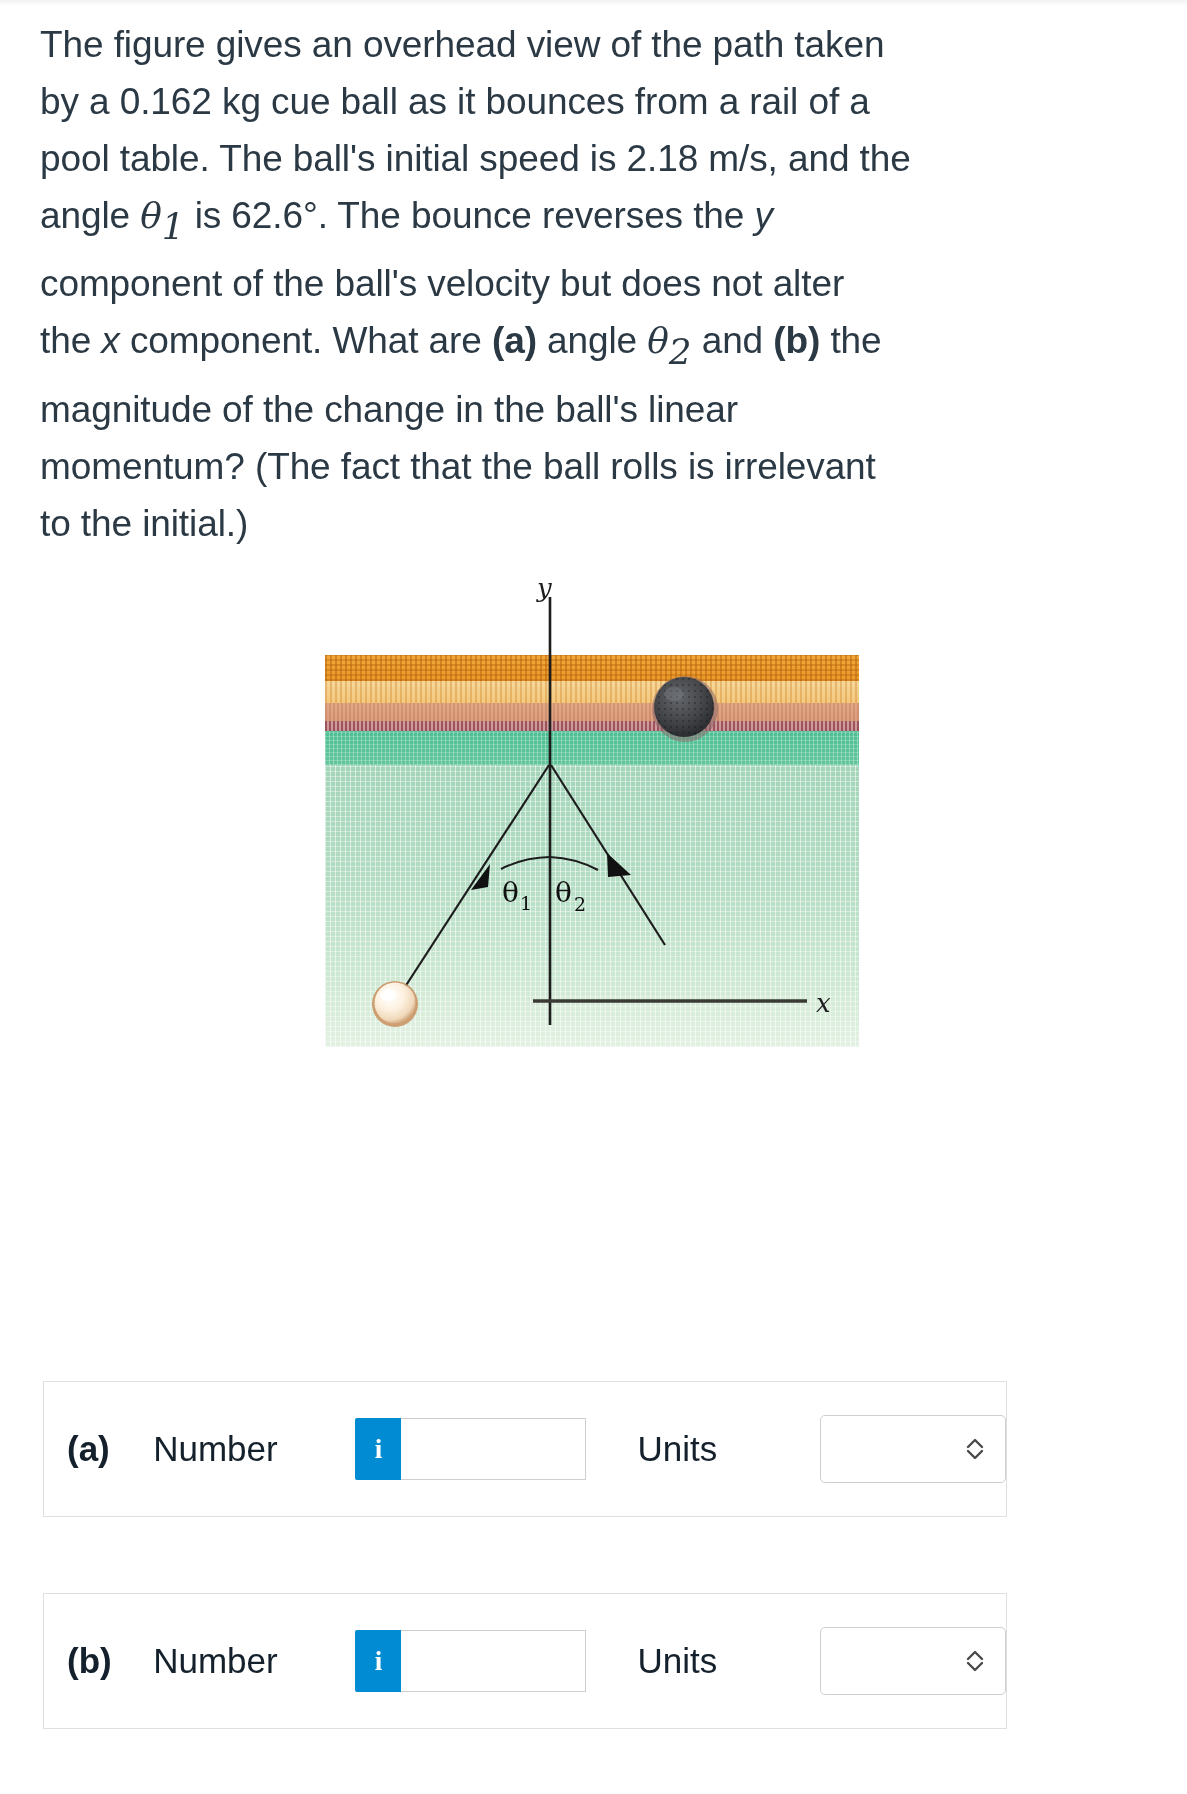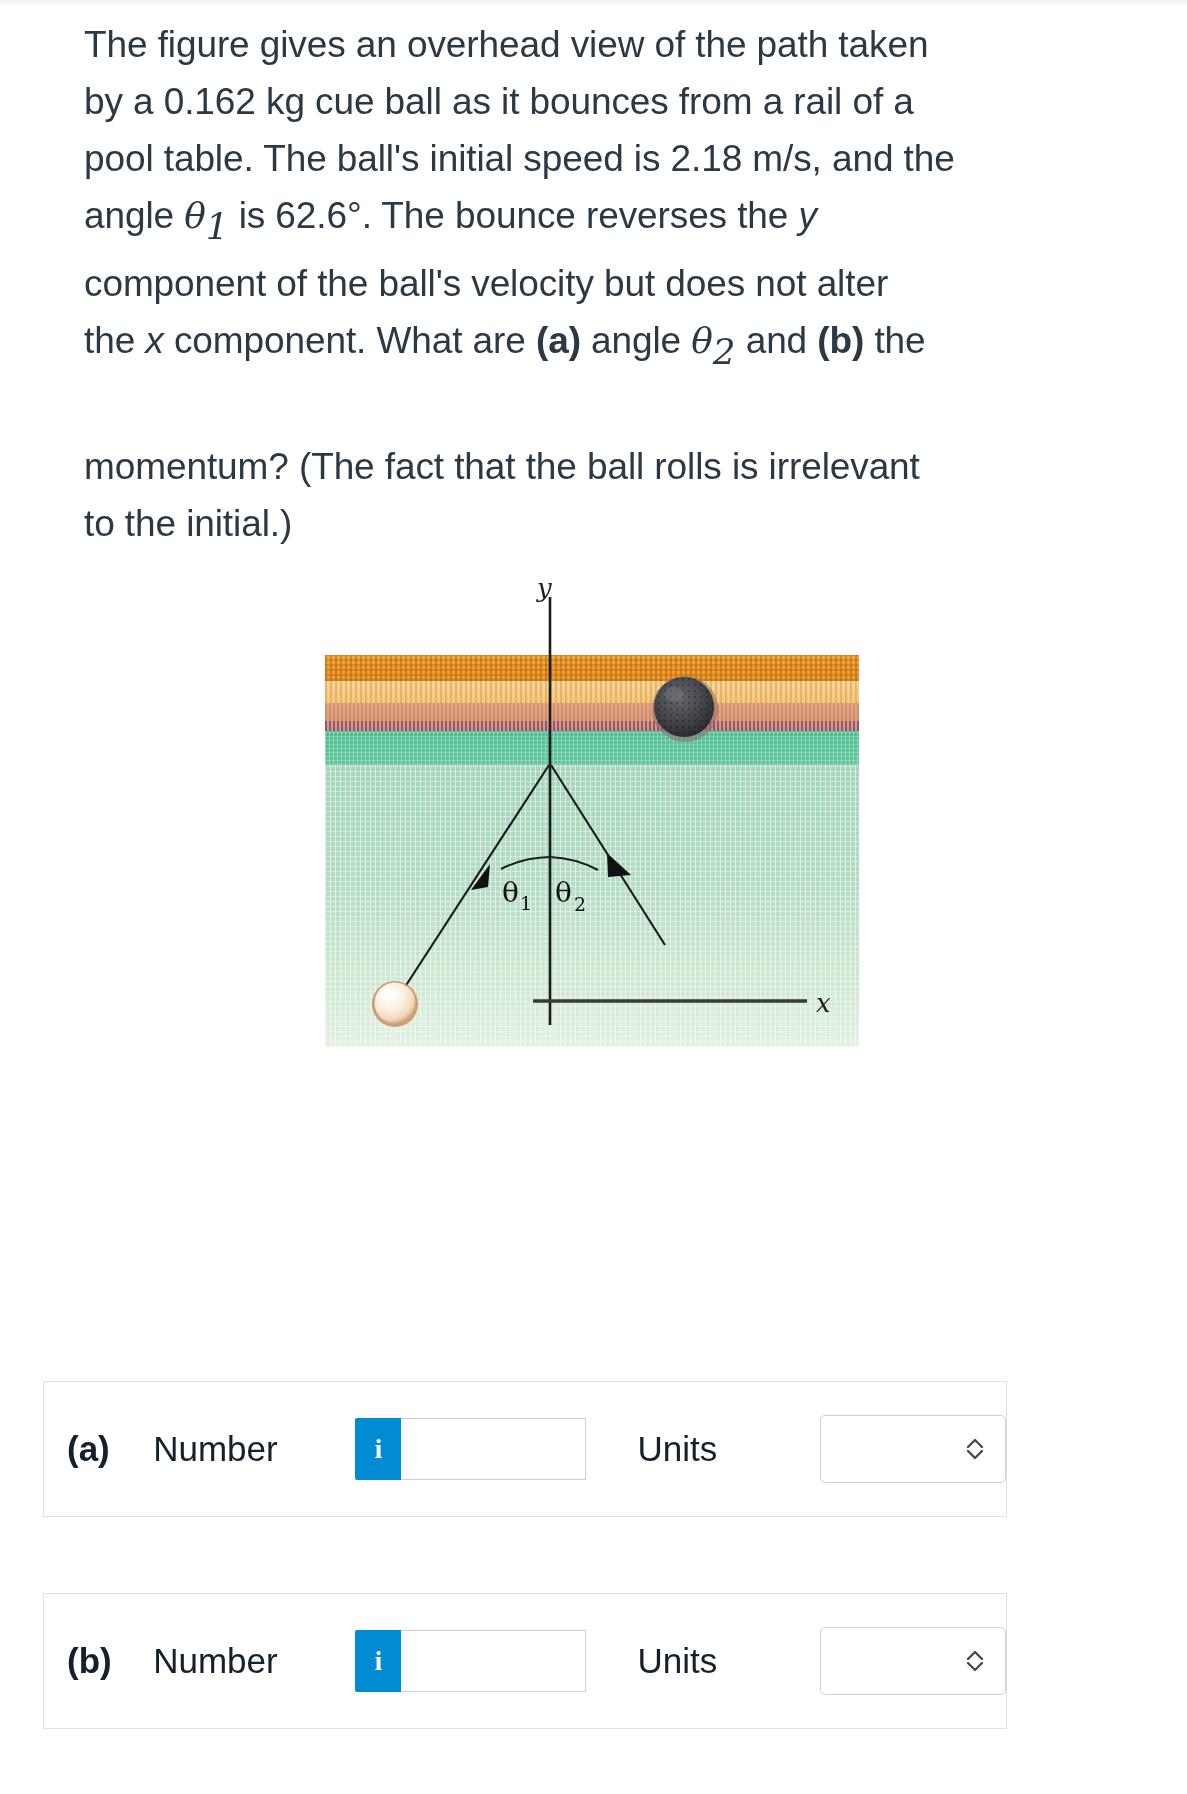--- a/index.html
+++ b/index.html
@@ -21,21 +21,20 @@
   .question {
     position: absolute;
     top: 16px;
     left: 40px;
     width: 990px;
     font-size: 37px;
     line-height: 57px;
     color: #2b3945;
     letter-spacing: -0.1px;
     font-weight: 400;
-    margin-left: 44px;
   }
   .question b { font-weight: 700; }
   .question i, .question .it { font-style: italic; }
   .sub {
     font-size: 0.62em;
     vertical-align: -0.32em;
     padding-left: 0px;
   }
   .thet { font-style: italic; font-family: "DejaVu Serif", serif; font-size: 0.97em; }
 
@@ -172,21 +171,21 @@
 
 <div class="top-edge"></div>
 
 <div class="question">
   <span>The figure gives an overhead view of the path taken</span><br>
   <span>by a 0.162 kg cue ball as it bounces from a rail of a</span><br>
   <span>pool table. The ball's initial speed is 2.18 m/s, and the</span><br>
   <span>angle </span><span class="thet">θ</span><span class="sub thet">1</span><span> is 62.6°. The bounce reverses the </span><span class="it">y</span><br>
   <span>component of the ball's velocity but does not alter</span><br>
   <span>the </span><span class="it">x</span><span> component. What are </span><b>(a)</b><span> angle </span><span class="thet">θ</span><span class="sub thet">2</span><span> and </span><b>(b)</b><span> the</span><br>
-  <br>
+  <span>magnitude of the change in the ball's linear</span><br>
   <span>momentum? (The fact that the ball rolls is irrelevant</span><br>
   <span>to the initial.)</span>
 </div>
 
 <div id="figure">
   <div class="fig-table">
     <div class="rail-a"></div>
     <div class="rail-b"></div>
     <div class="rail-c"></div>
     <div class="rail-d"></div>

